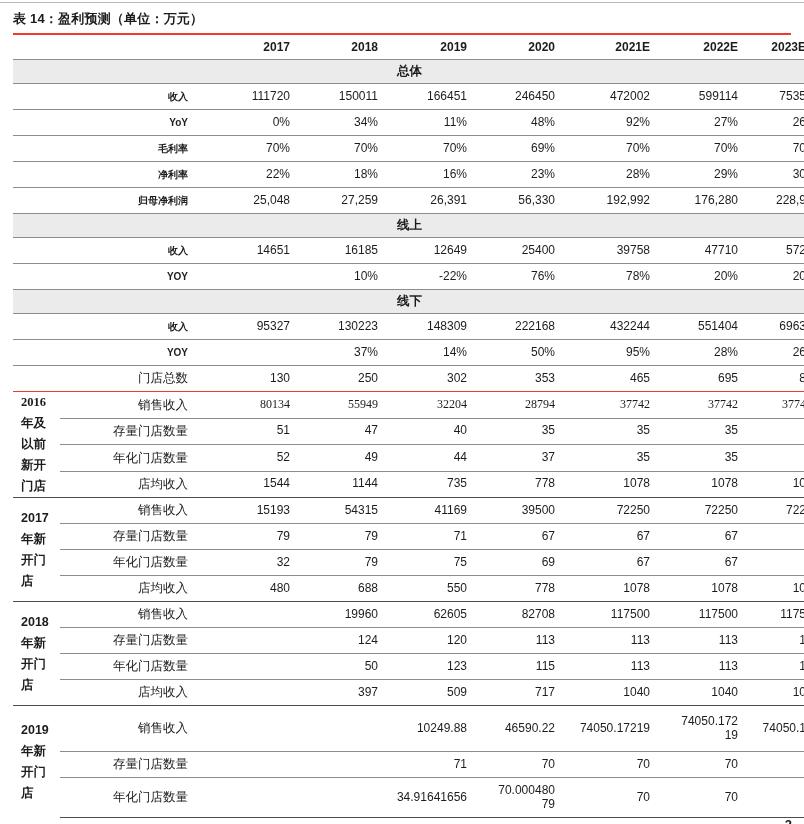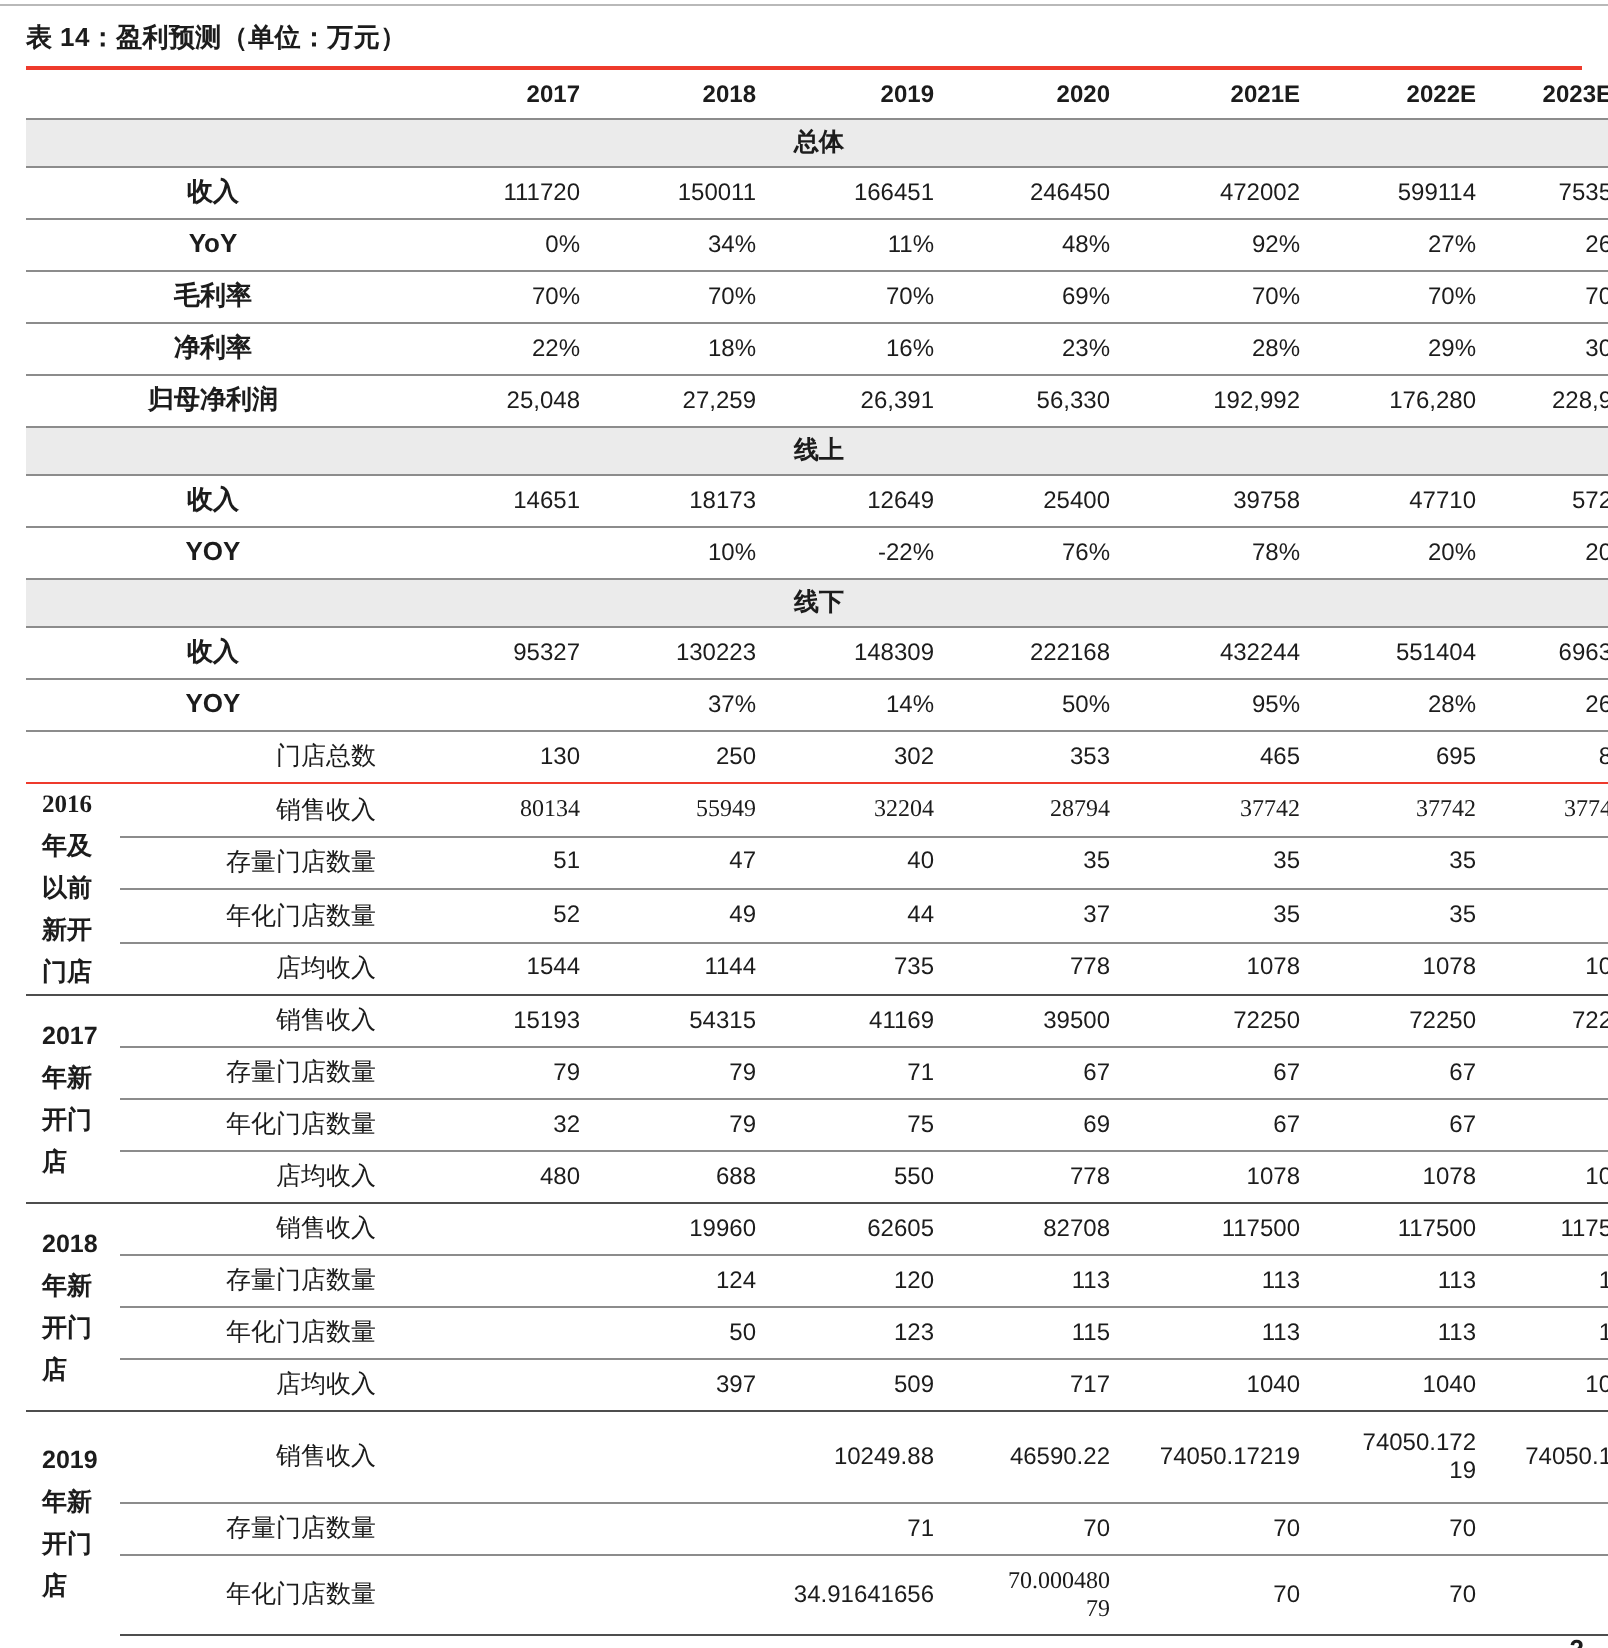--- a/index.html
+++ b/index.html
@@ -17,21 +17,21 @@
     font-size:12px;line-height:1.15;
   }
   td{padding:0;overflow:visible;white-space:pre-line;vertical-align:middle;}
   col.gcol{width:47px;} col.lcol{width:128px;}
   col.c1{width:102px;} col.c2{width:88px;} col.c3{width:89px;}
   col.c4{width:88px;} col.c5{width:95px;} col.c6{width:88px;} col.c7{width:68px;}
   td.num{text-align:right;}
   tr.head td{font-weight:700;height:23px;}
   tr.band td{height:23px;text-align:center;font-weight:700;font-size:12.5px;}
   tr.row td{height:25px;}
-  td.seclabel{font-weight:700;padding-left:12px;font-size:13px;text-align:center;}
+  td.seclabel{font-weight:700;padding-left:12px;font-size:10px;text-align:right;}
   td.sublabel{text-align:right;font-size:12.5px;}
   td.glabel{font-weight:700;padding-left:8px;font-size:12.5px;line-height:21px;
             vertical-align:middle;text-align:left;}
   tr.bt-gray td{border-top:1px solid #8c8c8c;}
   tr.bt-red td{border-top:1.5px solid #ee3a2c;font-family:Liberation Serif, serif;}
   tr.bt-dark td{border-top:1px solid #4d4d4d;}
   .pagenum{position:absolute;right:12px;top:817px;font-size:13px;font-weight:700;}
 </style>
 </head>
 <body>
@@ -115,21 +115,21 @@
         <td class="num">192,992</td>
         <td class="num">176,280</td>
         <td class="num">228,9</td>
       </tr>
       <tr class="band bt-gray" style="height: 23px;">
         <td class="" colspan="9" style="background: rgb(235, 235, 235);">线上</td>
       </tr>
       <tr class="row bt-gray" style="height: 25px;">
         <td class="seclabel" colspan="2">收入</td>
         <td class="num">14651</td>
-        <td class="num">18173</td>
+        <td class="num">16185</td>
         <td class="num">12649</td>
         <td class="num">25400</td>
         <td class="num">39758</td>
         <td class="num">47710</td>
         <td class="num">572</td>
       </tr>
       <tr class="row bt-gray" style="height: 25px;">
         <td class="seclabel" colspan="2">YOY</td>
         <td class="num"></td>
         <td class="num">10%</td>
@@ -329,21 +329,21 @@
         <td class="num">70</td>
         <td class="num">70</td>
         <td class="num">70</td>
         <td class="num"></td>
       </tr>
       <tr class="row bt-gray" style="height: 40px;">
         <td class="sublabel" style="border-bottom: 1px solid rgb(77, 77, 77);">年化门店数量</td>
         <td class="num" style="border-bottom: 1px solid rgb(77, 77, 77);"></td>
         <td class="num" style="border-bottom: 1px solid rgb(77, 77, 77);"></td>
         <td class="num" style="border-bottom: 1px solid rgb(77, 77, 77);">34.91641656</td>
-        <td class="num" style="border-bottom: 1px solid rgb(77, 77, 77); font-family: Liberation Serif, serif;">70.000480
+        <td class="num" style="border-bottom: 1px solid rgb(77, 77, 77);">70.000480
 79</td>
         <td class="num" style="border-bottom: 1px solid rgb(77, 77, 77);">70</td>
         <td class="num" style="border-bottom: 1px solid rgb(77, 77, 77);">70</td>
         <td class="num" style="border-bottom: 1px solid rgb(77, 77, 77);"></td>
       </tr>
     </tbody>
 </table>
 
 <div class="pagenum">2</div>
 

